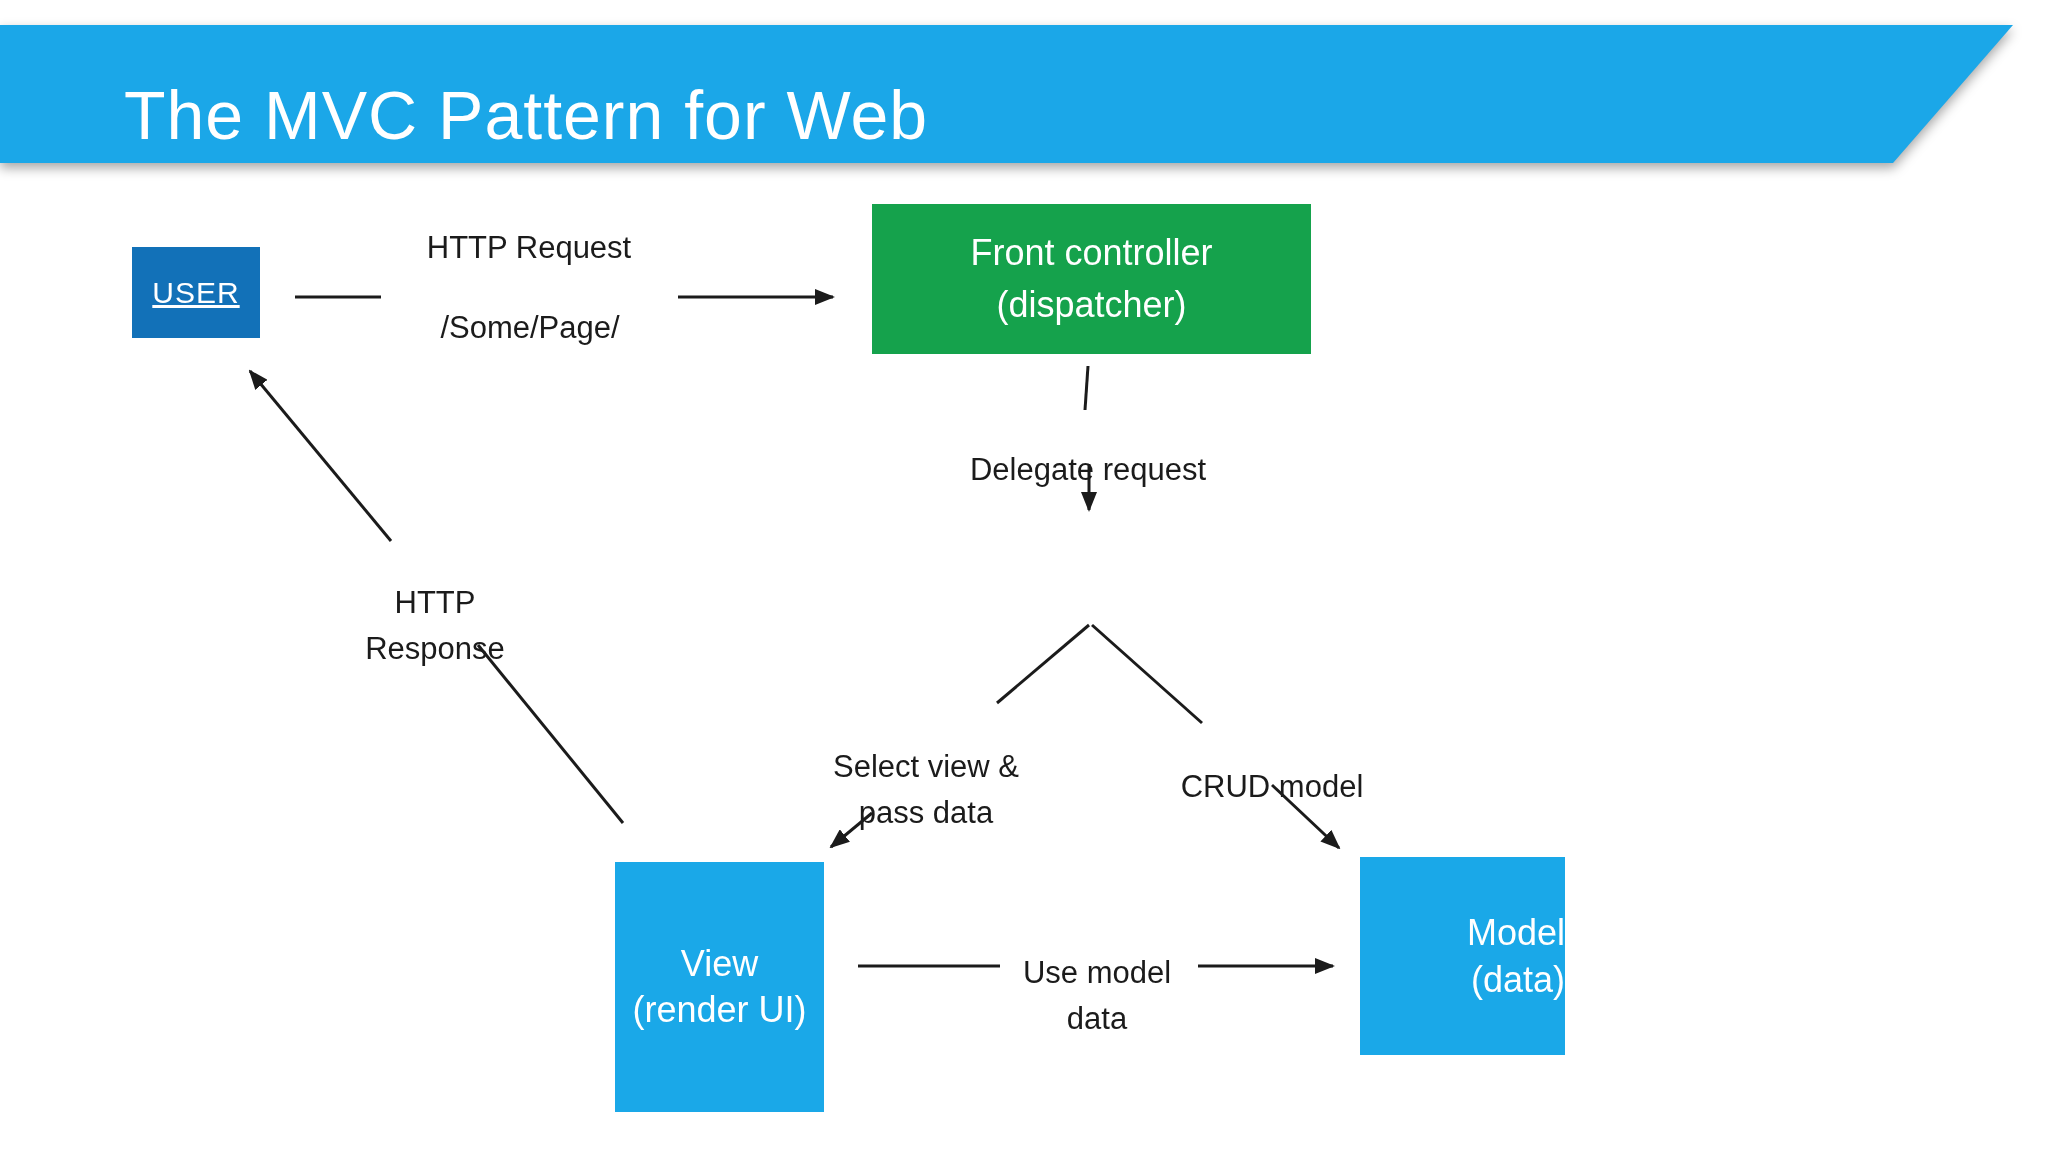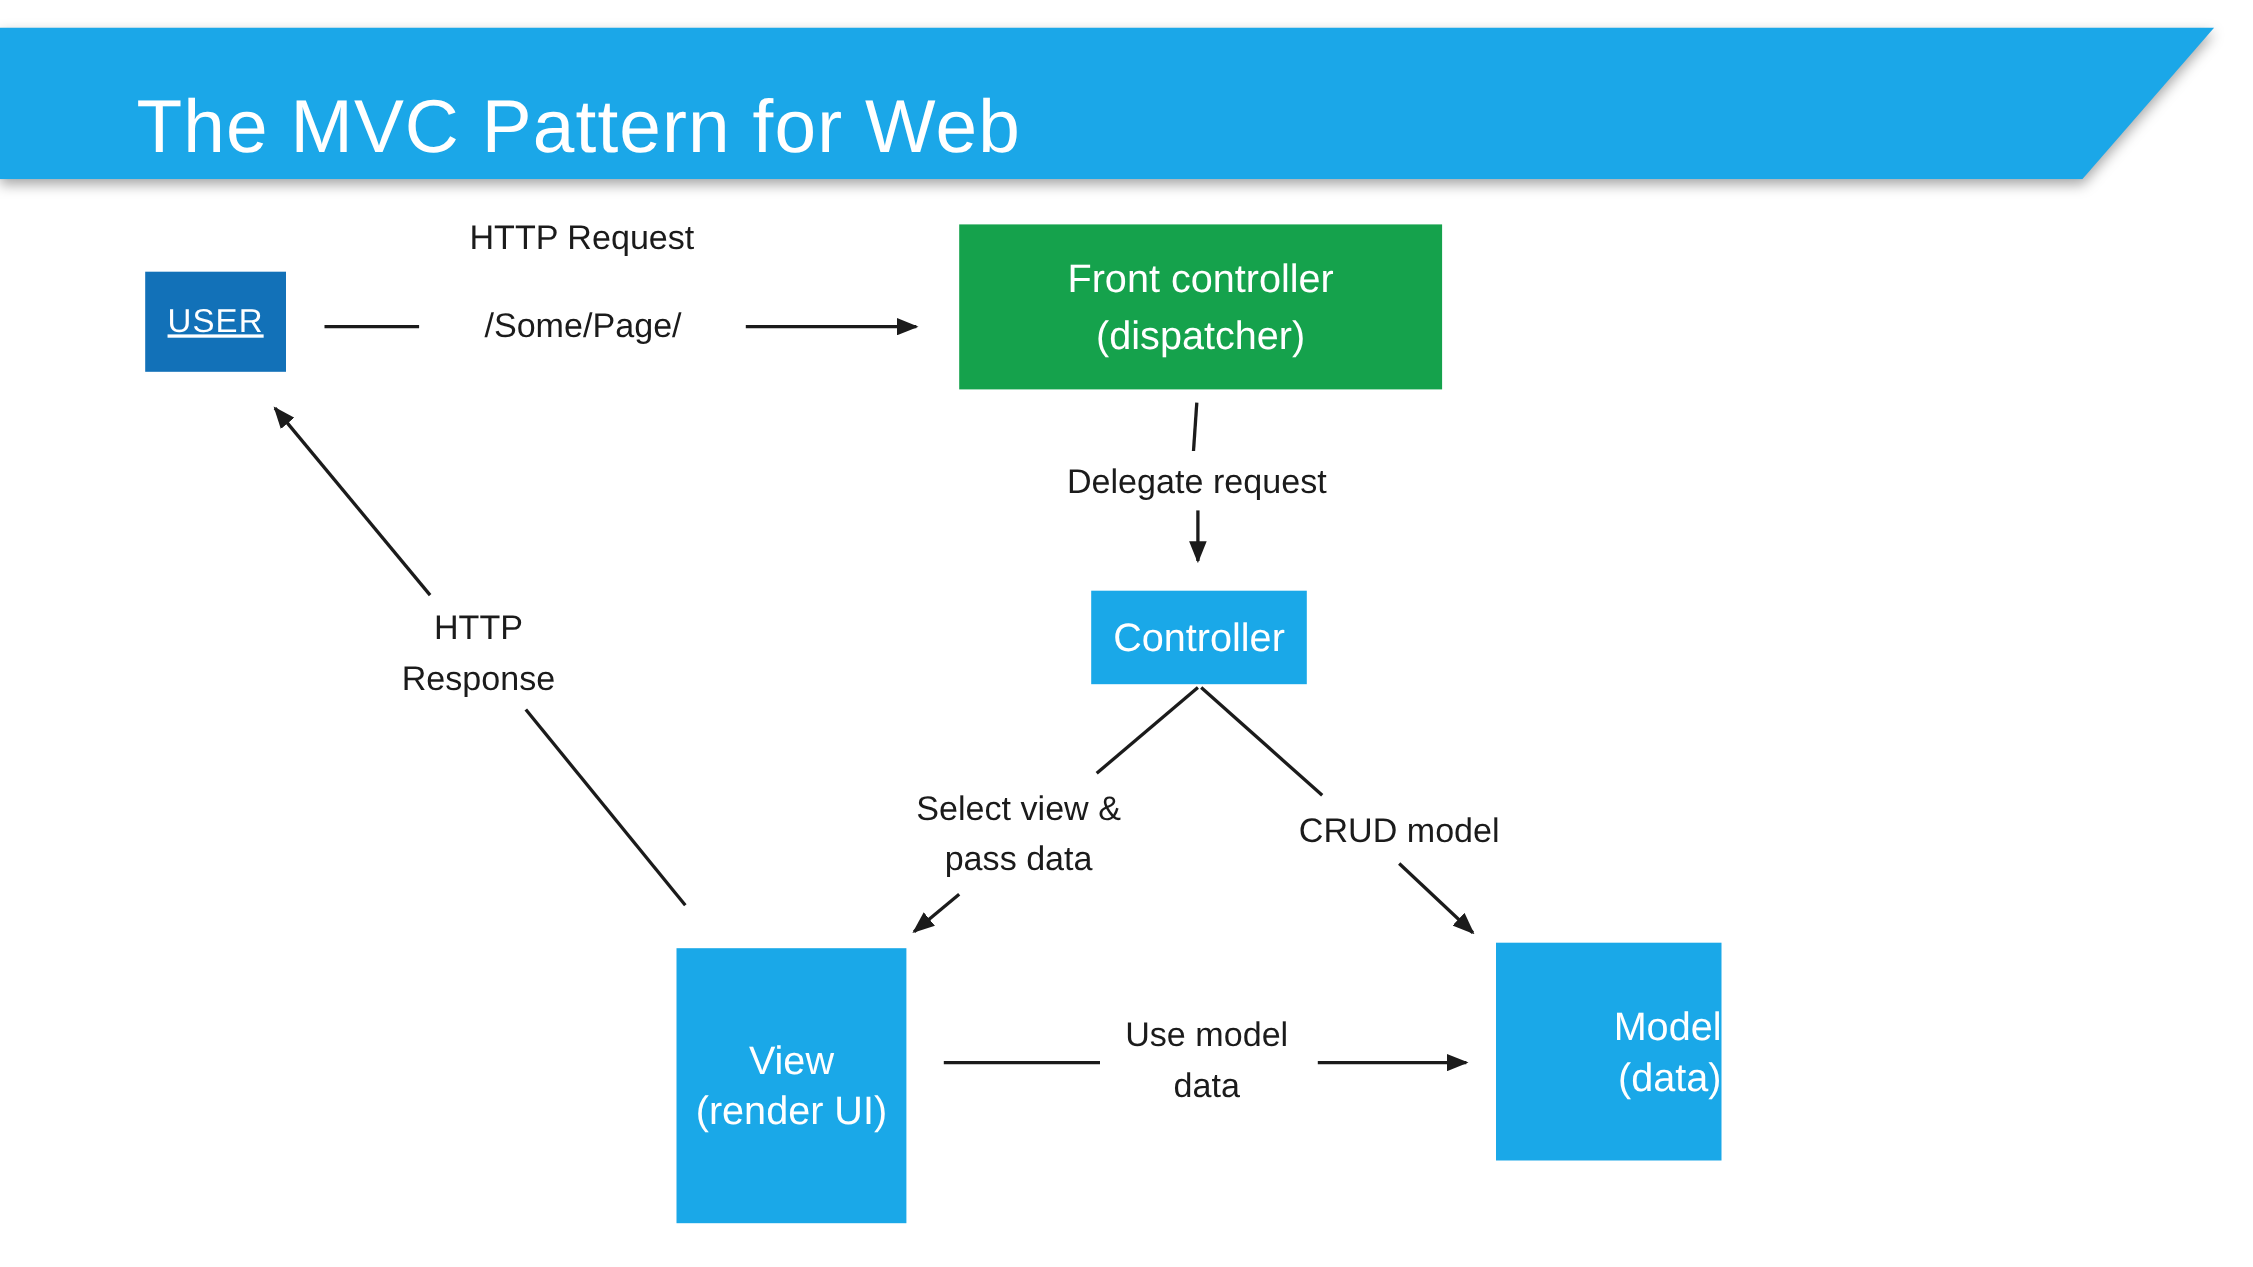--- a/index.html
+++ b/index.html
@@ -40,20 +40,21 @@
   #node-user{left:132px;top:247px;width:128px;height:91px;font-size:30px;letter-spacing:1px;text-decoration:underline;}
   #node-front{left:872px;top:204px;width:439px;height:150px;line-height:52px;}
   #node-controller{left:992px;top:537px;width:196px;height:85px;}
   #node-view{left:615px;top:862px;width:209px;height:250px;line-height:46px;}
   #node-model{left:1360px;top:857px;width:205px;height:198px;line-height:47px;align-items:flex-end;}
   
   .elabel{
     position:absolute;transform:translate(-50%,-50%);
     font-size:31px;line-height:46px;text-align:center;white-space:nowrap;
     color:var(--ink,#1b1b1b);
+    margin-top:32px;
   }
 </style>
 </head>
 <body>
 
 <div id="stage">
 
   <div id="banner">
     <div class="shape"></div>
     <div class="title">The MVC Pattern for Web</div>
@@ -87,23 +88,20 @@
 
   <div class="node blue" id="node-user">
     <span>USER</span>
   </div>
 
   <div class="node green" id="node-front">
     <span>Front controller</span>
     <span>(dispatcher)</span>
   </div>
 
-  <div class="node cyan" id="node-controller">
-    <span>Controller</span>
-  </div>
 
   <div class="node cyan" id="node-view">
     <span>View</span>
     <span>(render UI)</span>
   </div>
 
   <div class="node cyan" id="node-model">
     <span>Model</span>
     <span>(data)</span>
   </div>

